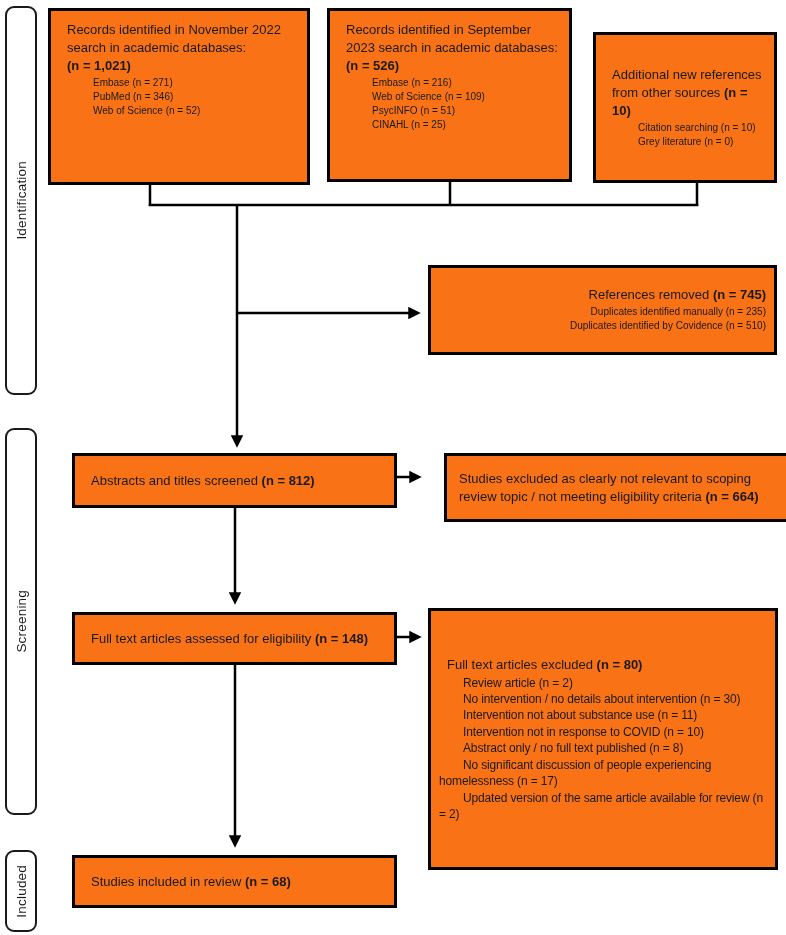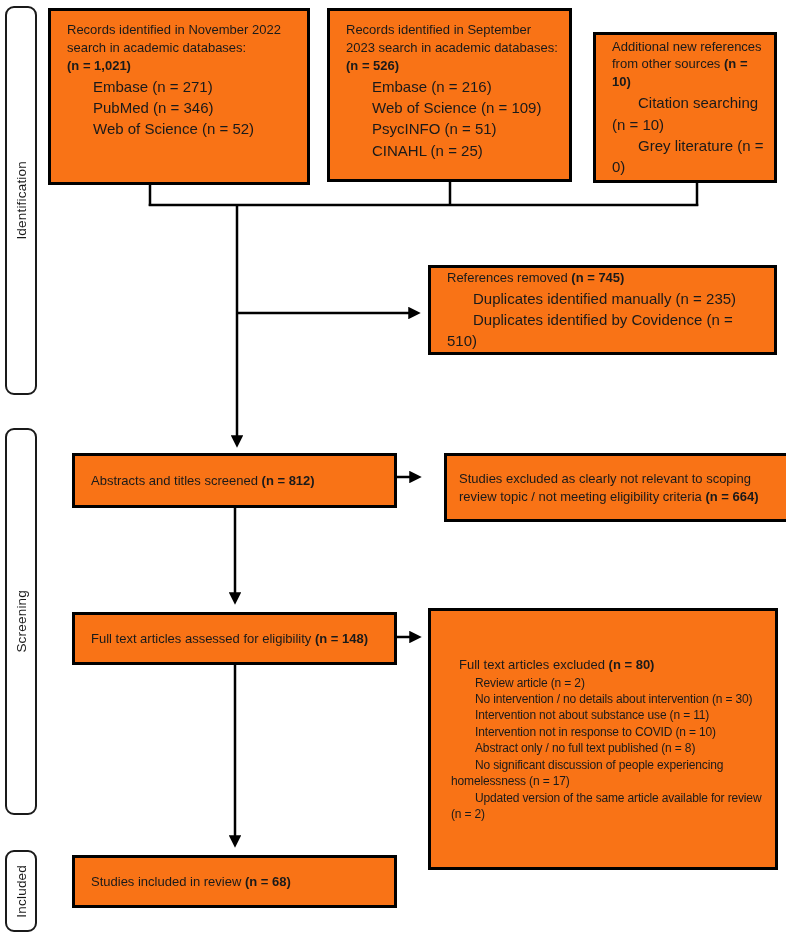--- a/index.html
+++ b/index.html
@@ -51,25 +51,25 @@
     padding: 10px 8px 8px 16px;
     font-size: 13px;
     line-height: 1.38;
   }
   .fbox.v-center { justify-content: center; padding-top: 4px; padding-bottom: 4px; }
   .fbox .box-title { }
   .fbox .box-count-line { font-weight: bold; }
   .fbox b { font-weight: bold; }
   .box-items { margin-top: 1px; }
   .box-item {
-    font-size: 15px;
+    font-size: 10px;
     line-height: 1.42;
     text-indent: 26px;
   }
-  .fbox.dense { padding-left: 20px; padding-right: 5px; }
+  .fbox.dense { padding-left: 8px; padding-right: 5px; }
   .fbox.dense .box-title { padding-left: 8px; }
   .fbox.dense .box-item {
     font-size: 12px;
     letter-spacing: -0.15px;
     line-height: 1.37;
     text-indent: 24px;
   }
 </style>
 </head>
 <body>
@@ -135,21 +135,21 @@
     <div class="box-title">
       <span>Additional new references from other sources</span>
       <b>(n = 10)</b>
     </div>
     <div class="box-items">
       <div class="box-item">Citation searching (n = 10)</div>
       <div class="box-item">Grey literature (n = 0)</div>
     </div>
   </div>
 
-  <div class="fbox v-center" style="left:428px; top:265px; width:349px; height:90px;">
+  <div class="fbox v-center" style="left:428px; top:265px; width:349px; height:90px;text-align:right;">
     <div class="box-title">
       <span>References removed</span>
       <b>(n = 745)</b>
     </div>
     <div class="box-items">
       <div class="box-item">Duplicates identified manually (n = 235)</div>
       <div class="box-item">Duplicates identified by Covidence (n = 510)</div>
     </div>
   </div>
 

